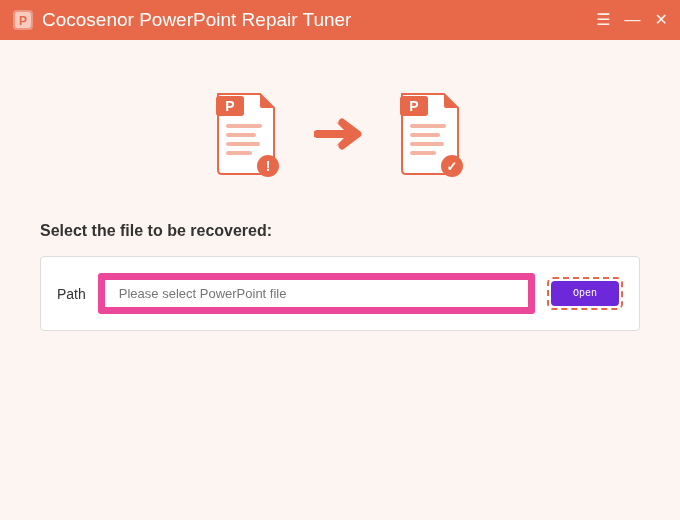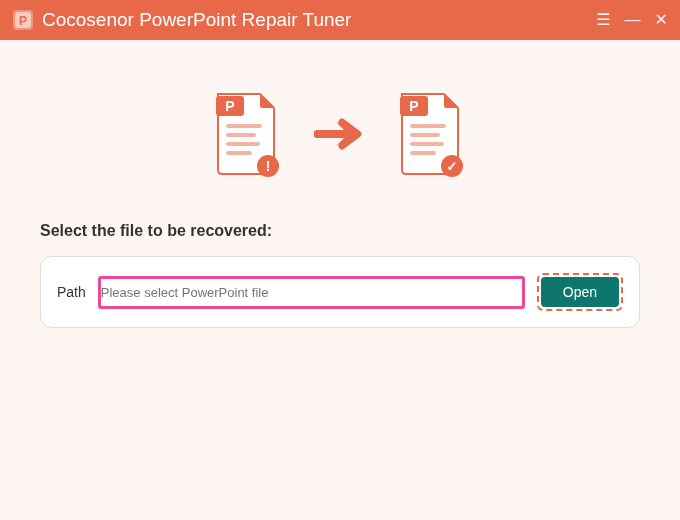--- a/index.html
+++ b/index.html
@@ -74,65 +74,66 @@
       padding: 0 40px;
     }
     .select-label {
       font-size: 16px;
       font-weight: 600;
       color: #333;
       margin-bottom: 16px;
     }
     .path-row-container {
       border: 1px solid #ddd;
-      border-radius: 12px;
+      border-radius: 4px;
       background: white;
       padding: 16px 16px;
       display: flex;
       align-items: center;
       gap: 12px;
     }
     .path-label {
       font-size: 14px;
       color: #333;
       font-weight: 500;
       white-space: nowrap;
     }
     .path-input {
       flex: 1;
-      border: 3px solid #ec4899;
+      border: 7px solid #ec4899;
       border-radius: 3px;
-      padding: 6px 0;
+      padding: 6px 14px;
       font-size: 13px;
       color: #6d28d9;
       outline: none;
       background: white;
     }
     .open-btn-wrapper {
       position: relative;
       padding: 4px;
     }
     .open-btn-dashed {
       position: absolute;
       inset: 0;
       border: 2px dashed #E8694A;
       border-radius: 6px;
       pointer-events: none;
     }
     .open-btn {
-      background: #0f766e;
+      background: #6d28d9;
       color: white;
       border: none;
       border-radius: 4px;
       padding: 7px 22px;
-      font-size: 14px;
+      font-size: 10px;
       cursor: pointer;
       font-weight: 500;
       position: relative;
       z-index: 1;
+      font-family: Liberation Mono, monospace;
     }
 
     
     .bottom-bar {
       width: 100%;
       margin-top: auto;
       border-top: 1px solid #e8d5cf;
       padding: 12px 20px;
       display: flex;
       justify-content: flex-end;

